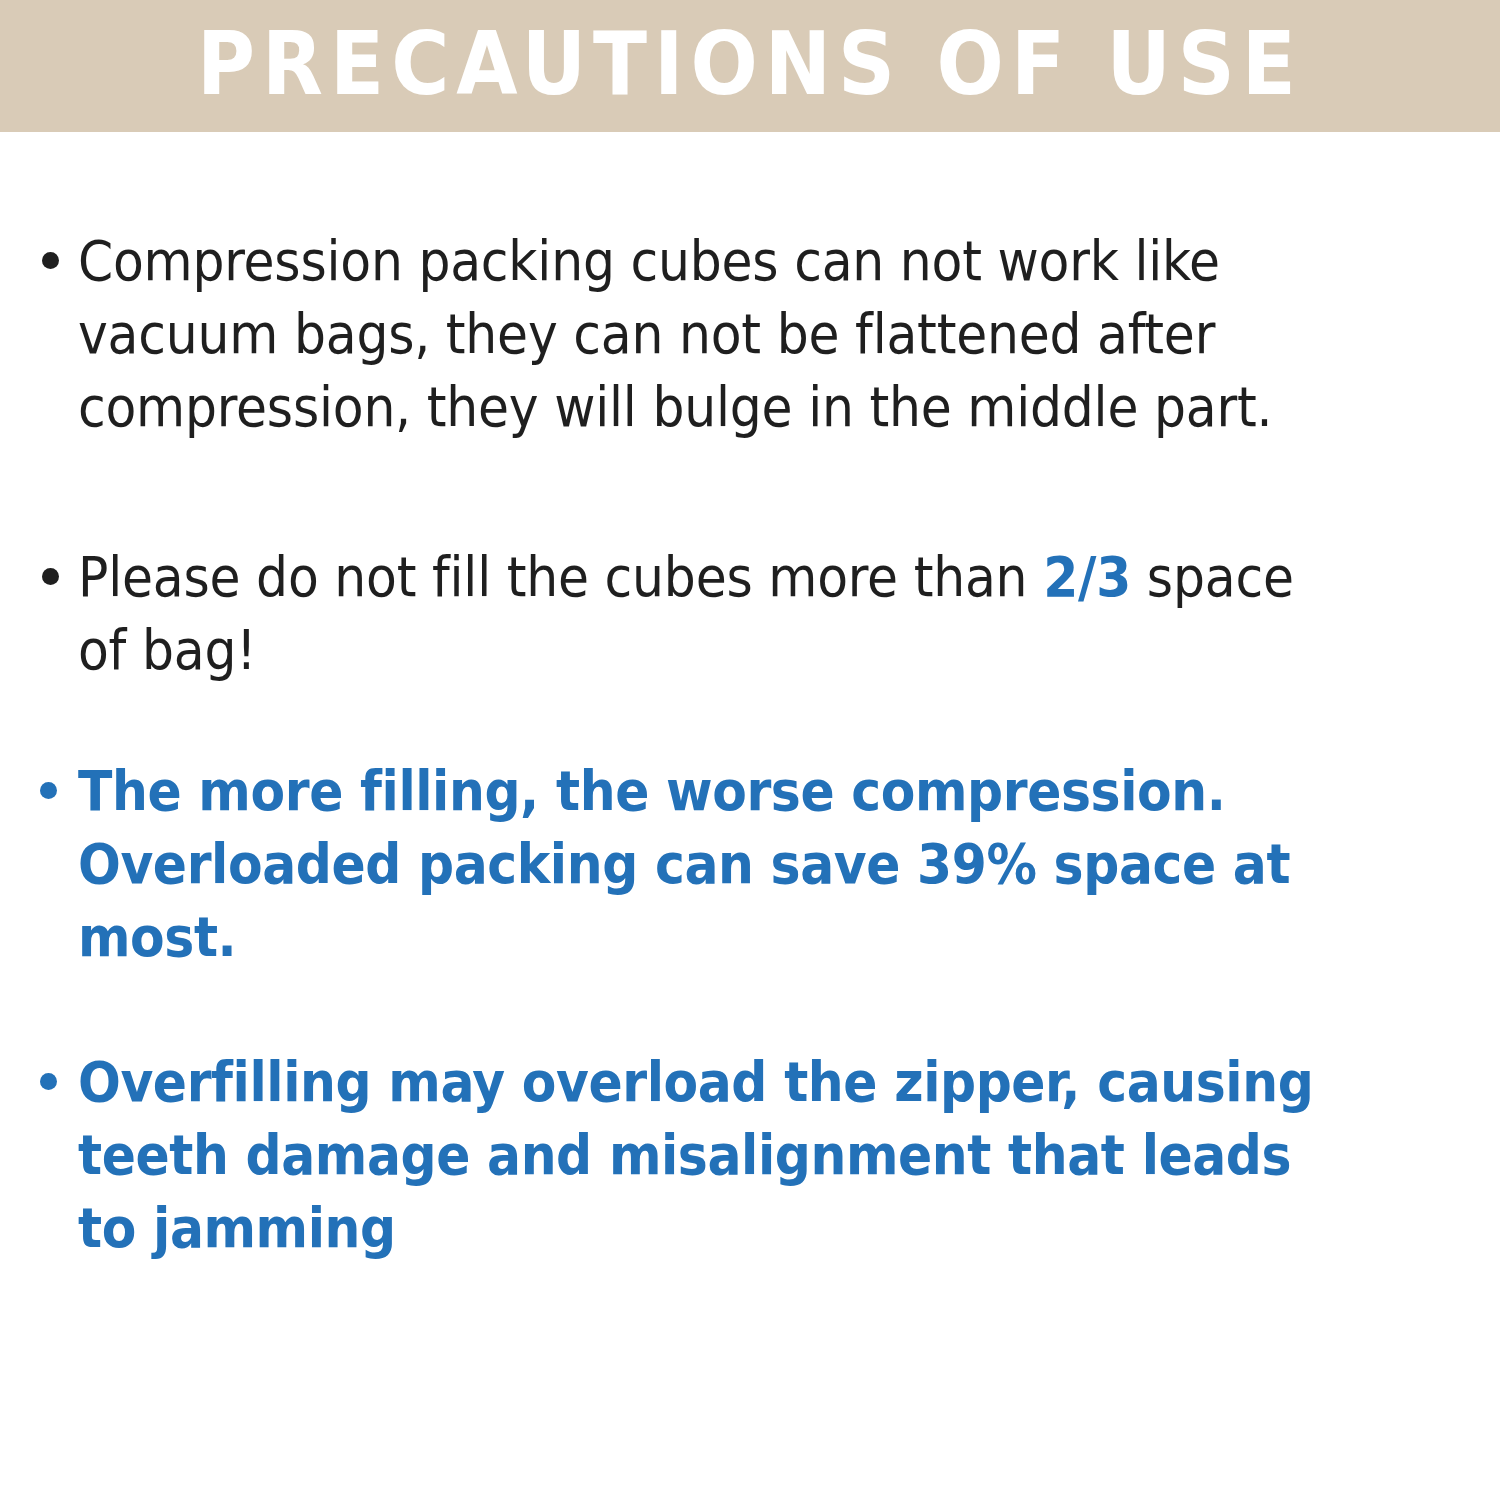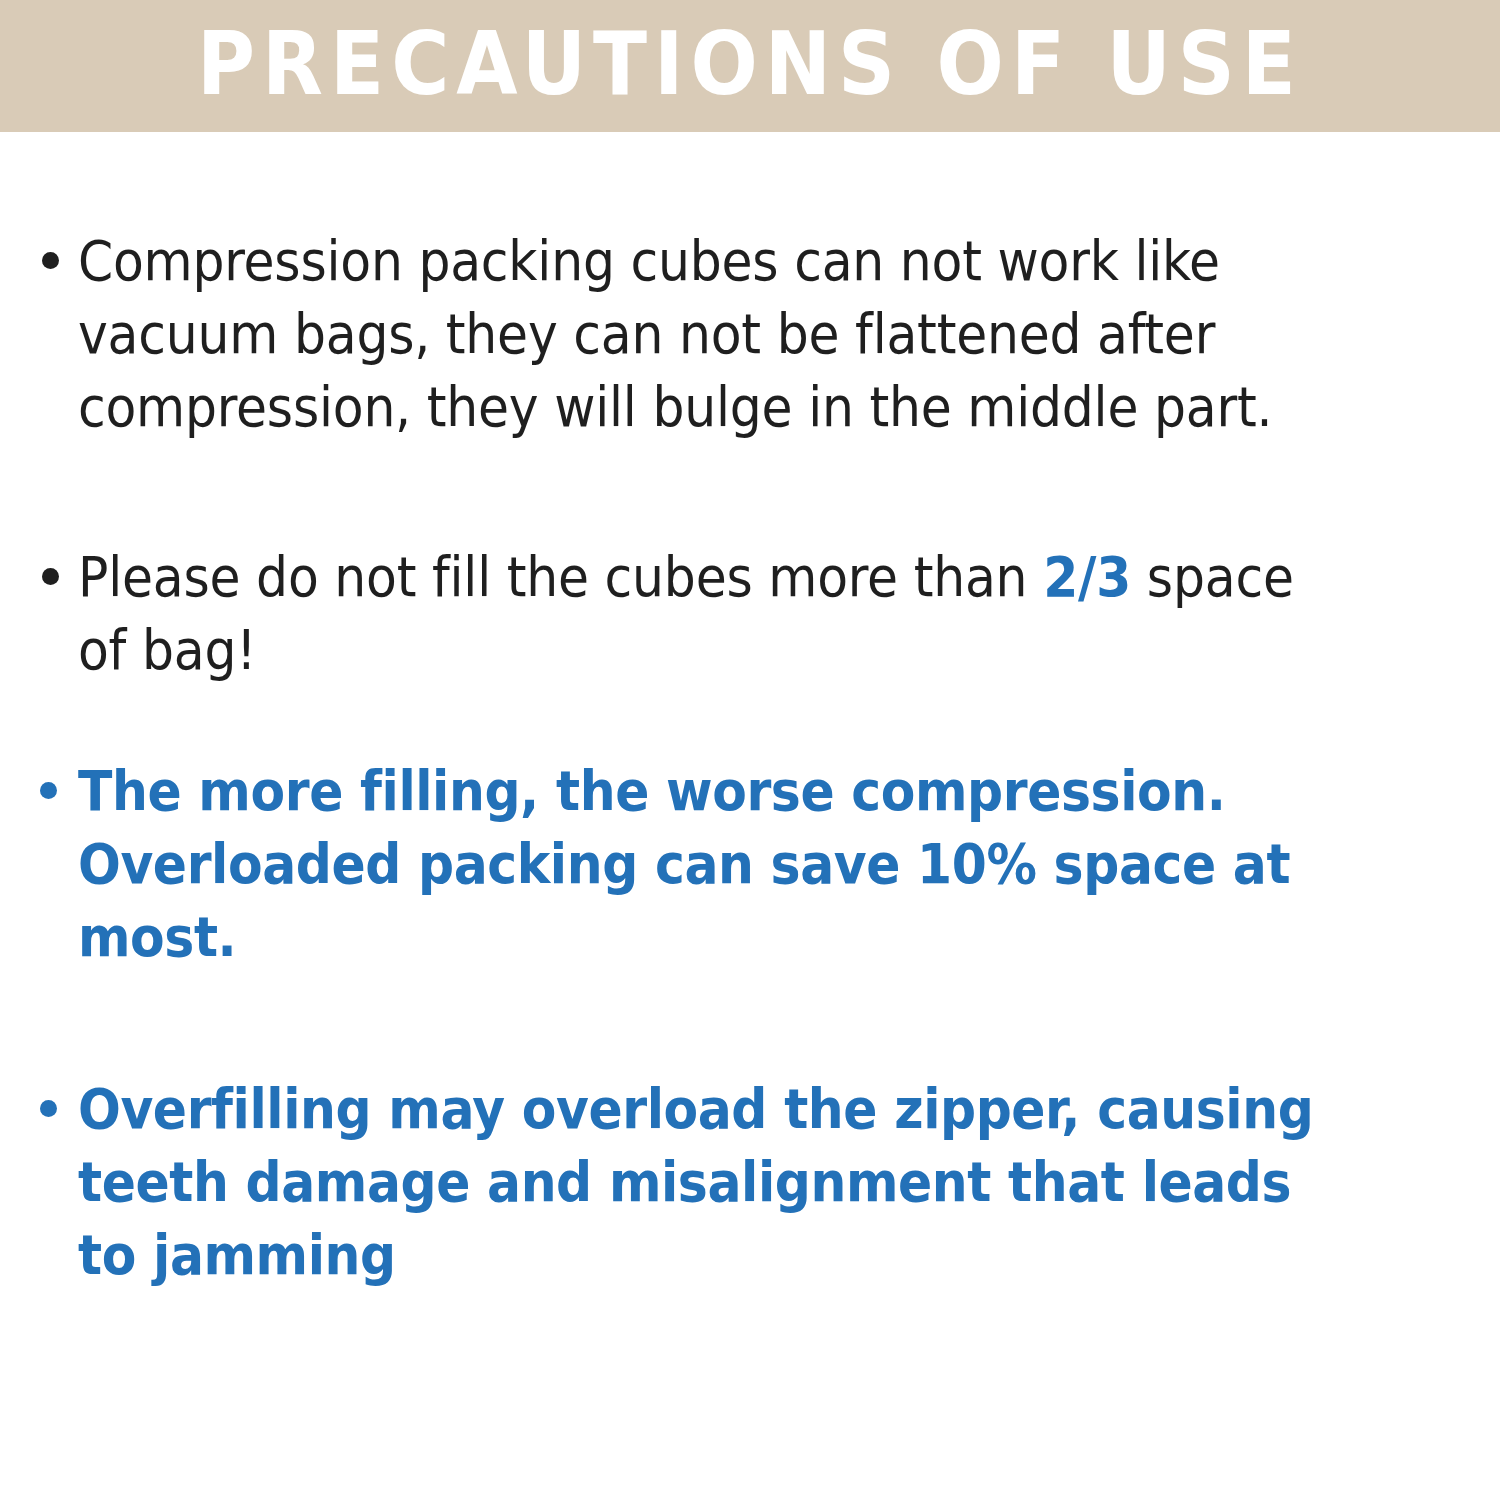--- a/index.html
+++ b/index.html
@@ -79,41 +79,41 @@
   .hl {
     color: #2371b8;
     font-weight: 700;
   }
 
   
   #item-0 { margin-top: 92px; }
   #item-1 { margin-top: 68px; }
   #item-2 { margin-top: 97px; }
   #item-3 { margin-top: 68px; }
-  #item-4 { margin-top: 99px; }
+  #item-4 { margin-top: 72px; }
 </style>
 </head>
 <body>
 
 <header id="banner">
   <h1 id="banner-title">PRECAUTIONS OF USE</h1>
 </header>
 
 <main>
   <ul id="bullet-list">
     <li class="bullet-item" id="item-0">
       <span class="dot"></span>
       <span class="bullet-text">Compression packing cubes can not work like vacuum bags, they can not be flattened after compression, they will bulge in the middle part.</span>
     </li>
     <li class="bullet-item" id="item-2">
       <span class="dot"></span>
       <span class="bullet-text">Please do not fill the cubes more than <span class="hl">2/3</span> space of bag!</span>
     </li>
     <li class="bullet-item accent" id="item-3">
       <span class="dot"></span>
-      <span class="bullet-text">The more filling, the worse compression. Overloaded packing can save 10% space at most.</span>
+      <span class="bullet-text">The more filling, the worse compression. Overloaded packing can save 39% space at most.</span>
     </li>
     <li class="bullet-item accent" id="item-4">
       <span class="dot"></span>
       <span class="bullet-text">Overfilling may overload the zipper, causing teeth damage and misalignment that leads to jamming</span>
     </li>
   </ul>
 </main>
 
 </body></html>

